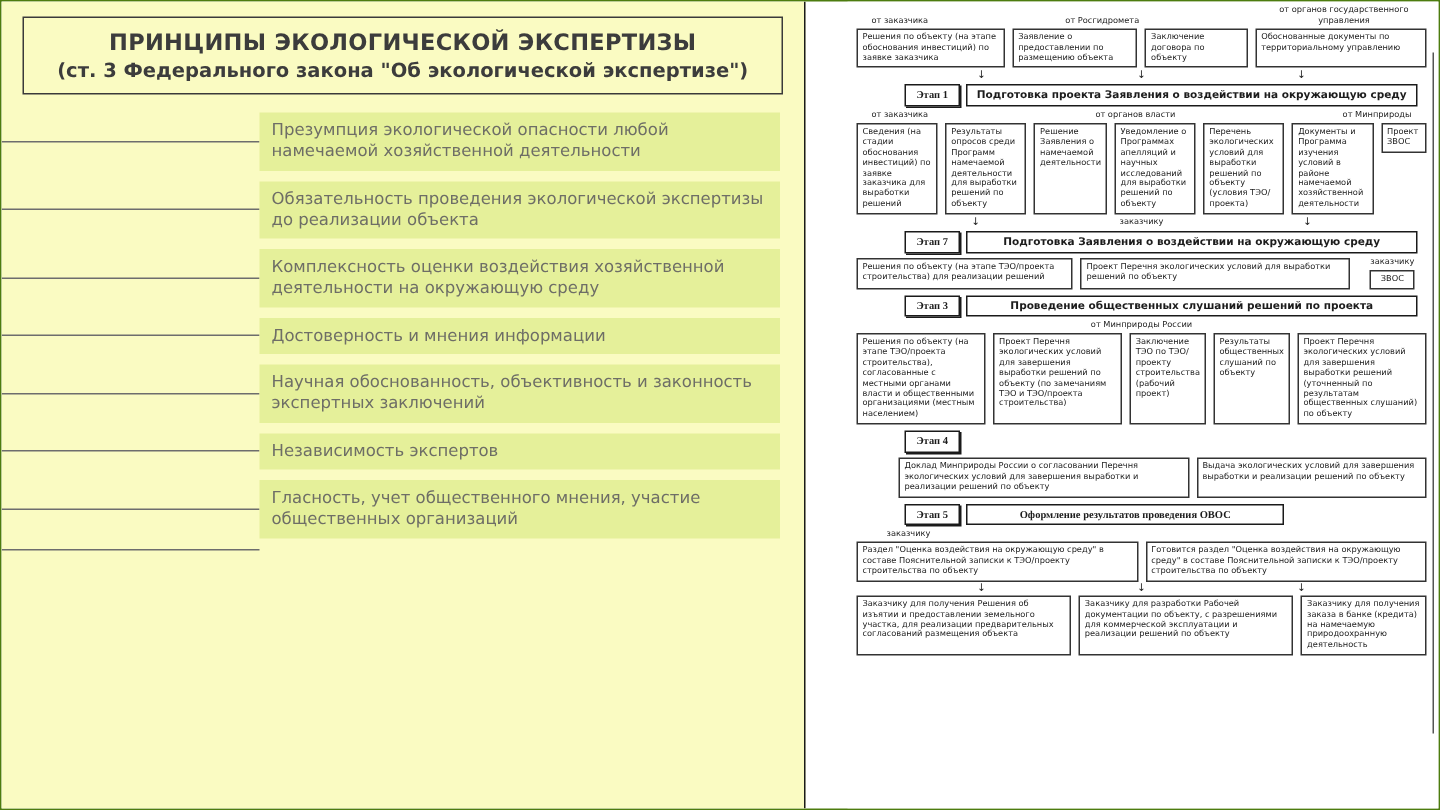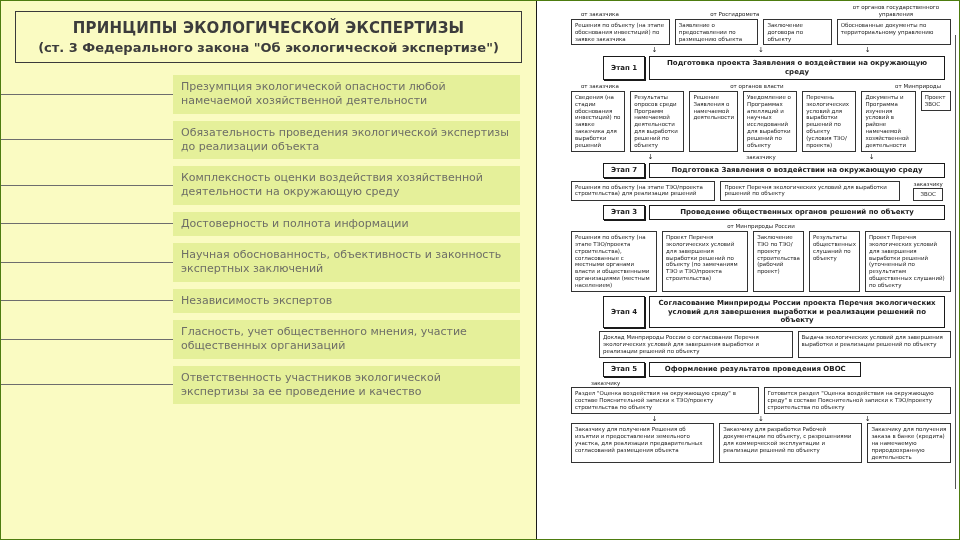--- a/index.html
+++ b/index.html
@@ -25,21 +25,21 @@
   .vline{position:absolute;right:3px;top:34px;bottom:50px;width:1px;background:#555;}
   .lblrow{display:flex;justify-content:space-between;align-items:flex-end;
           padding:0 10px;margin-bottom:1px;font-size:5.5px;color:#222;}
   .lbl{white-space:nowrap;}
   .boxrow{display:flex;gap:5px;align-items:stretch;margin-bottom:2px;}
   .fb{border:1px solid #333;padding:2px 3px;background:#fff;box-sizing:border-box;}
   .arr-row{display:flex;justify-content:space-around;height:7px;align-items:center;margin:0 30px;}
   .arr::before{content:"↓";font-size:7px;line-height:1;color:#222;}
   .stagebar{display:flex;gap:4px;margin:2px 6px 3px 32px;}
   .stage-id{border:1px solid #1a1a1a;box-shadow:1px 1px 0 #1a1a1a;padding:2px 7px;
-            font-weight:bold;font-size:7px;white-space:nowrap;display:flex;align-items:center;background:#fff;}
+            font-weight:bold;font-size:7px;white-space:nowrap;display:flex;align-items:center;background:#fff;font-family:Liberation Serif, serif;}
   .stage-title{border:1px solid #1a1a1a;flex:1;font-weight:bold;font-size:7px;
                padding:2px 6px;display:flex;align-items:center;justify-content:center;
                text-align:center;background:#fff;}
   .side{display:flex;flex-direction:column;justify-content:center;align-items:center;gap:1px;}
 </style>
 </head>
 <body>
 
 <div class="frame">
 
@@ -56,37 +56,36 @@
     <div class="p-row">
       <div class="p-line"></div>
       <div class="p-box">Обязательность проведения экологической экспертизы до реализации объекта</div>
     </div>
     <div class="p-row">
       <div class="p-line"></div>
       <div class="p-box">Комплексность оценки воздействия хозяйственной деятельности на окружающую среду</div>
     </div>
     <div class="p-row">
       <div class="p-line"></div>
-      <div class="p-box">Достоверность и полнота информации</div>
+      <div class="p-box">Достоверность и мнения информации</div>
     </div>
     <div class="p-row">
       <div class="p-line"></div>
       <div class="p-box">Научная обоснованность, объективность и законность экспертных заключений</div>
     </div>
     <div class="p-row">
       <div class="p-line"></div>
       <div class="p-box">Независимость экспертов</div>
     </div>
     <div class="p-row">
       <div class="p-line"></div>
       <div class="p-box">Гласность, учет общественного мнения, участие общественных организаций</div>
     </div>
     <div class="p-row">
       <div class="p-line"></div>
-      <div class="p-box">Ответственность участников экологической экспертизы за ее проведение и качество</div>
     </div>
   </div>
 
   <div class="flow">
     <div class="vline"></div>
 
     <div class="lblrow">
       <span class="lbl">от заказчика</span>
       <span class="lbl">от Росгидромета</span>
       <span class="lbl" style="max-width:90px;white-space:normal;text-align:center;">от органов государственного управления</span>
@@ -141,48 +140,47 @@
       <div class="fb" style="flex:0 0 38%;">Решения по объекту (на этапе ТЭО/проекта строительства) для реализации решений</div>
       <div class="fb" style="flex:1;">Проект Перечня экологических условий для выработки решений по объекту</div>
       <div class="side" style="flex:0 0 12%;">
         <span class="lbl">заказчику</span>
         <div class="fb" style="padding:2px 6px;">ЗВОС</div>
       </div>
     </div>
 
     <div class="stagebar">
       <div class="stage-id">Этап 3</div>
-      <div class="stage-title">Проведение общественных органов решений по объекту</div>
+      <div class="stage-title">Проведение общественных слушаний решений по проекта</div>
     </div>
 
     <div class="lblrow" style="justify-content:center;">
       <span class="lbl">от Минприроды России</span>
     </div>
 
     <div class="boxrow">
       <div class="fb" style="flex:1;">Решения по объекту (на этапе ТЭО/проекта строительства), согласованные с местными органами власти и общественными организациями (местным населением)</div>
       <div class="fb" style="flex:1;">Проект Перечня экологических условий для завершения выработки решений по объекту (по замечаниям ТЭО и ТЭО/проекта строительства)</div>
       <div class="fb" style="flex:0 0 13%;">Заключение ТЭО по ТЭО/проекту строительства (рабочий проект)</div>
       <div class="fb" style="flex:0 0 12%;">Результаты общественных слушаний по объекту</div>
       <div class="fb" style="flex:1;">Проект Перечня экологических условий для завершения выработки решений (уточненный по результатам общественных слушаний) по объекту</div>
     </div>
 
     <div class="stagebar">
       <div class="stage-id">Этап 4</div>
-      <div class="stage-title">Согласование Минприроды России проекта Перечня экологических условий для завершения выработки и реализации решений по объекту</div>
     </div>
 
     <div class="boxrow" style="margin-left:28px;">
       <div class="fb" style="flex:0 0 55%;">Доклад Минприроды России о согласовании Перечня экологических условий для завершения выработки и реализации решений по объекту</div>
       <div class="fb" style="flex:1;">Выдача экологических условий для завершения выработки и реализации решений по объекту</div>
     </div>
 
     <div class="stagebar">
       <div class="stage-id">Этап 5</div>
-      <div class="stage-title" style="flex:0 0 58%;">Оформление результатов проведения ОВОС</div>
+      <div class="stage-title" style="flex:0 0 58%;font-family:Liberation Serif, serif;">Оформление результатов проведения ОВОС</div>
     </div>
 
     <div class="lblrow" style="justify-content:flex-start;padding-left:20px;">
       <span class="lbl">заказчику</span>
     </div>
 
     <div class="boxrow">
       <div class="fb" style="flex:1;">Раздел "Оценка воздействия на окружающую среду" в составе Пояснительной записки к ТЭО/проекту строительства по объекту</div>
       <div class="fb" style="flex:1;">Готовится раздел "Оценка воздействия на окружающую среду" в составе Пояснительной записки к ТЭО/проекту строительства по объекту</div>
     </div>

